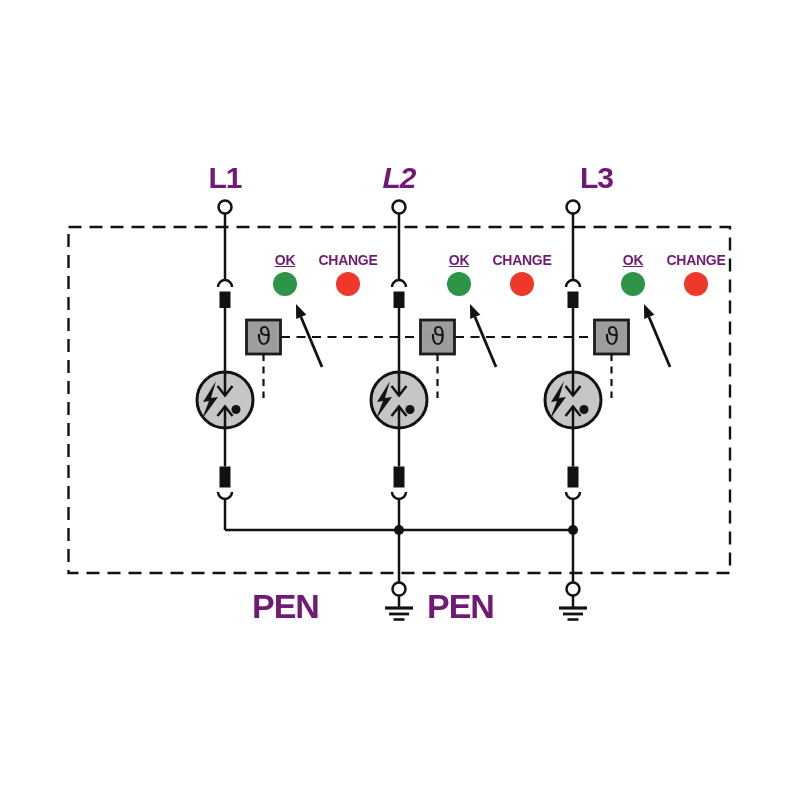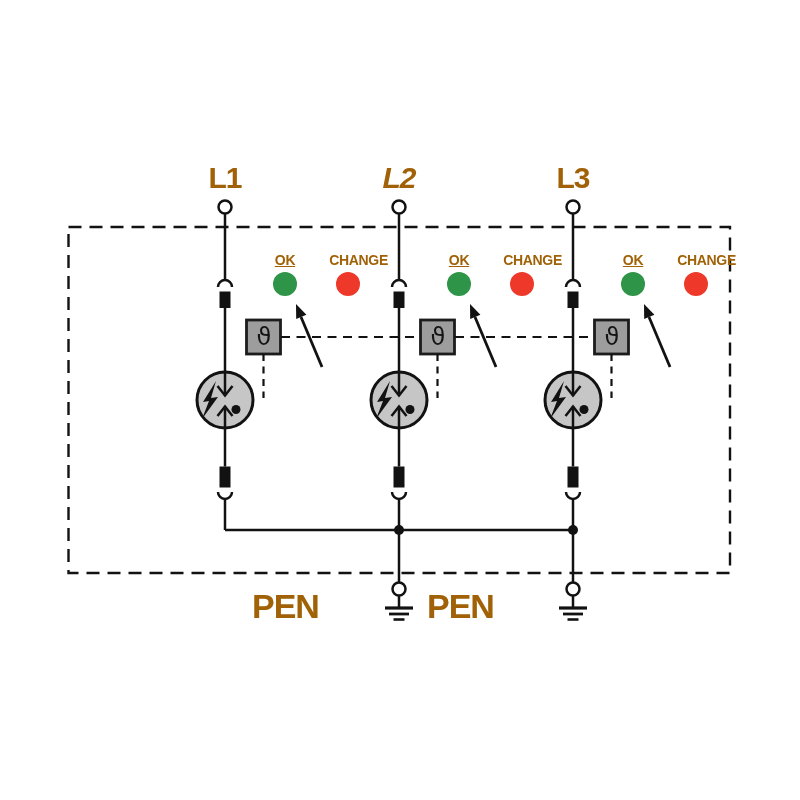--- a/index.html
+++ b/index.html
@@ -20,29 +20,29 @@
   .arrester    { fill:var(--arrester-fill,#c6c6c6); stroke:var(--line-color,#111); stroke-width:3; }
   .tbox        { fill:var(--thermal-box-fill,#9d9d9d); stroke:#1c1c1c; stroke-width:2.8; }
   .ok-dot      { fill:var(--ok-indicator,#2e9447); }
   .change-dot  { fill:var(--change-indicator,#ee392a); }
   .chev        { stroke:var(--line-color,#111); stroke-width:2.5; fill:none; stroke-linejoin:miter; }
   .gbar1 { stroke:var(--line-color,#111); stroke-width:3.2; }
   .gbar2 { stroke:var(--line-color,#111); stroke-width:2.8; }
   .gbar3 { stroke:var(--line-color,#111); stroke-width:2.6; }
 
   
-  .lbl { position:absolute; color:#a16207; white-space:nowrap; }
+  .lbl { position:absolute; color:#701a75; white-space:nowrap; }
   .phase-lbl  { font-size:30px; font-weight:700; letter-spacing:-1px; width:80px; text-align:center; top:163px; line-height:30px; }
   .ok-lbl     { font-size:14px; font-weight:700; letter-spacing:-0.3px; width:80px; text-align:center; top:253px; line-height:14px;text-decoration:underline; }
-  .change-lbl { font-size:14px; font-weight:700; letter-spacing:-0.3px; width:80px; text-align:right; top:253px; line-height:14px; }
+  .change-lbl { font-size:14px; font-weight:700; letter-spacing:-0.3px; width:80px; text-align:center; top:253px; line-height:14px; }
   .theta-lbl  { font-size:24px; font-weight:400; width:40px; text-align:center; top:323px; line-height:28px;
                 font-family:"DejaVu Sans","Liberation Sans",sans-serif; color:#141414; }
   .pen-lbl    { font-size:34px; font-weight:700; letter-spacing:-1px; width:120px; text-align:left; top:589px; line-height:34px; }
 
-  .x-l1 { left:185px; } .x-l2 { left:359px;font-style:italic; } .x-l3 { left:533px; }
+  .x-l1 { left:185px; } .x-l2 { left:359px;font-style:italic; } .x-l3 { left:533px;text-align:right; }
   .okx-1 { left:245px; } .okx-2 { left:419px; } .okx-3 { left:593px; }
   .chx-1 { left:308px; } .chx-2 { left:482px; } .chx-3 { left:656px; }
   .thx-1 { left:244px; } .thx-2 { left:418px; } .thx-3 { left:592px; }
   .penx-1 { left:252px; } .penx-2 { left:427px; }
 </style>
 </head>
 <body>
 
 <div class="stage">
 

